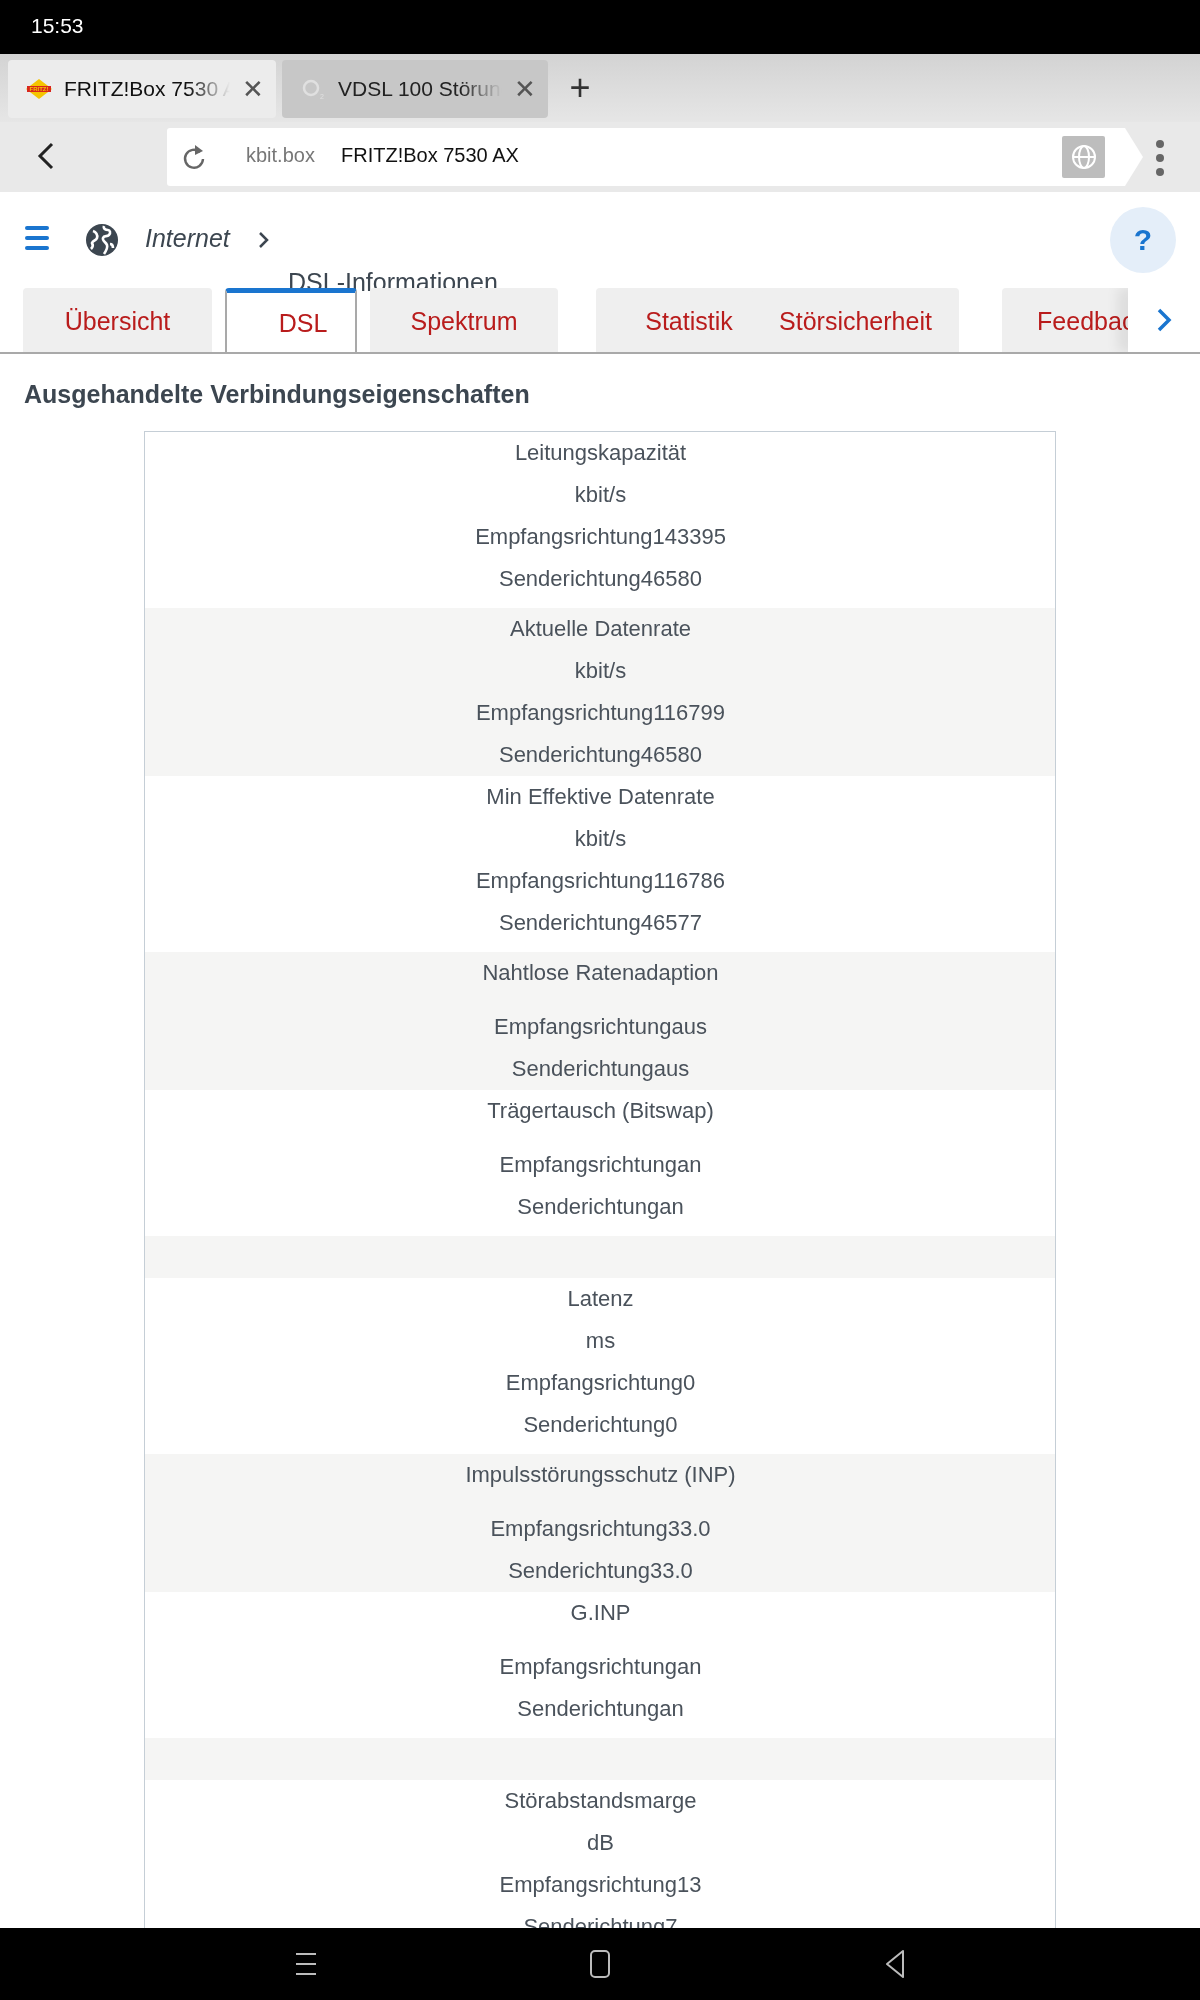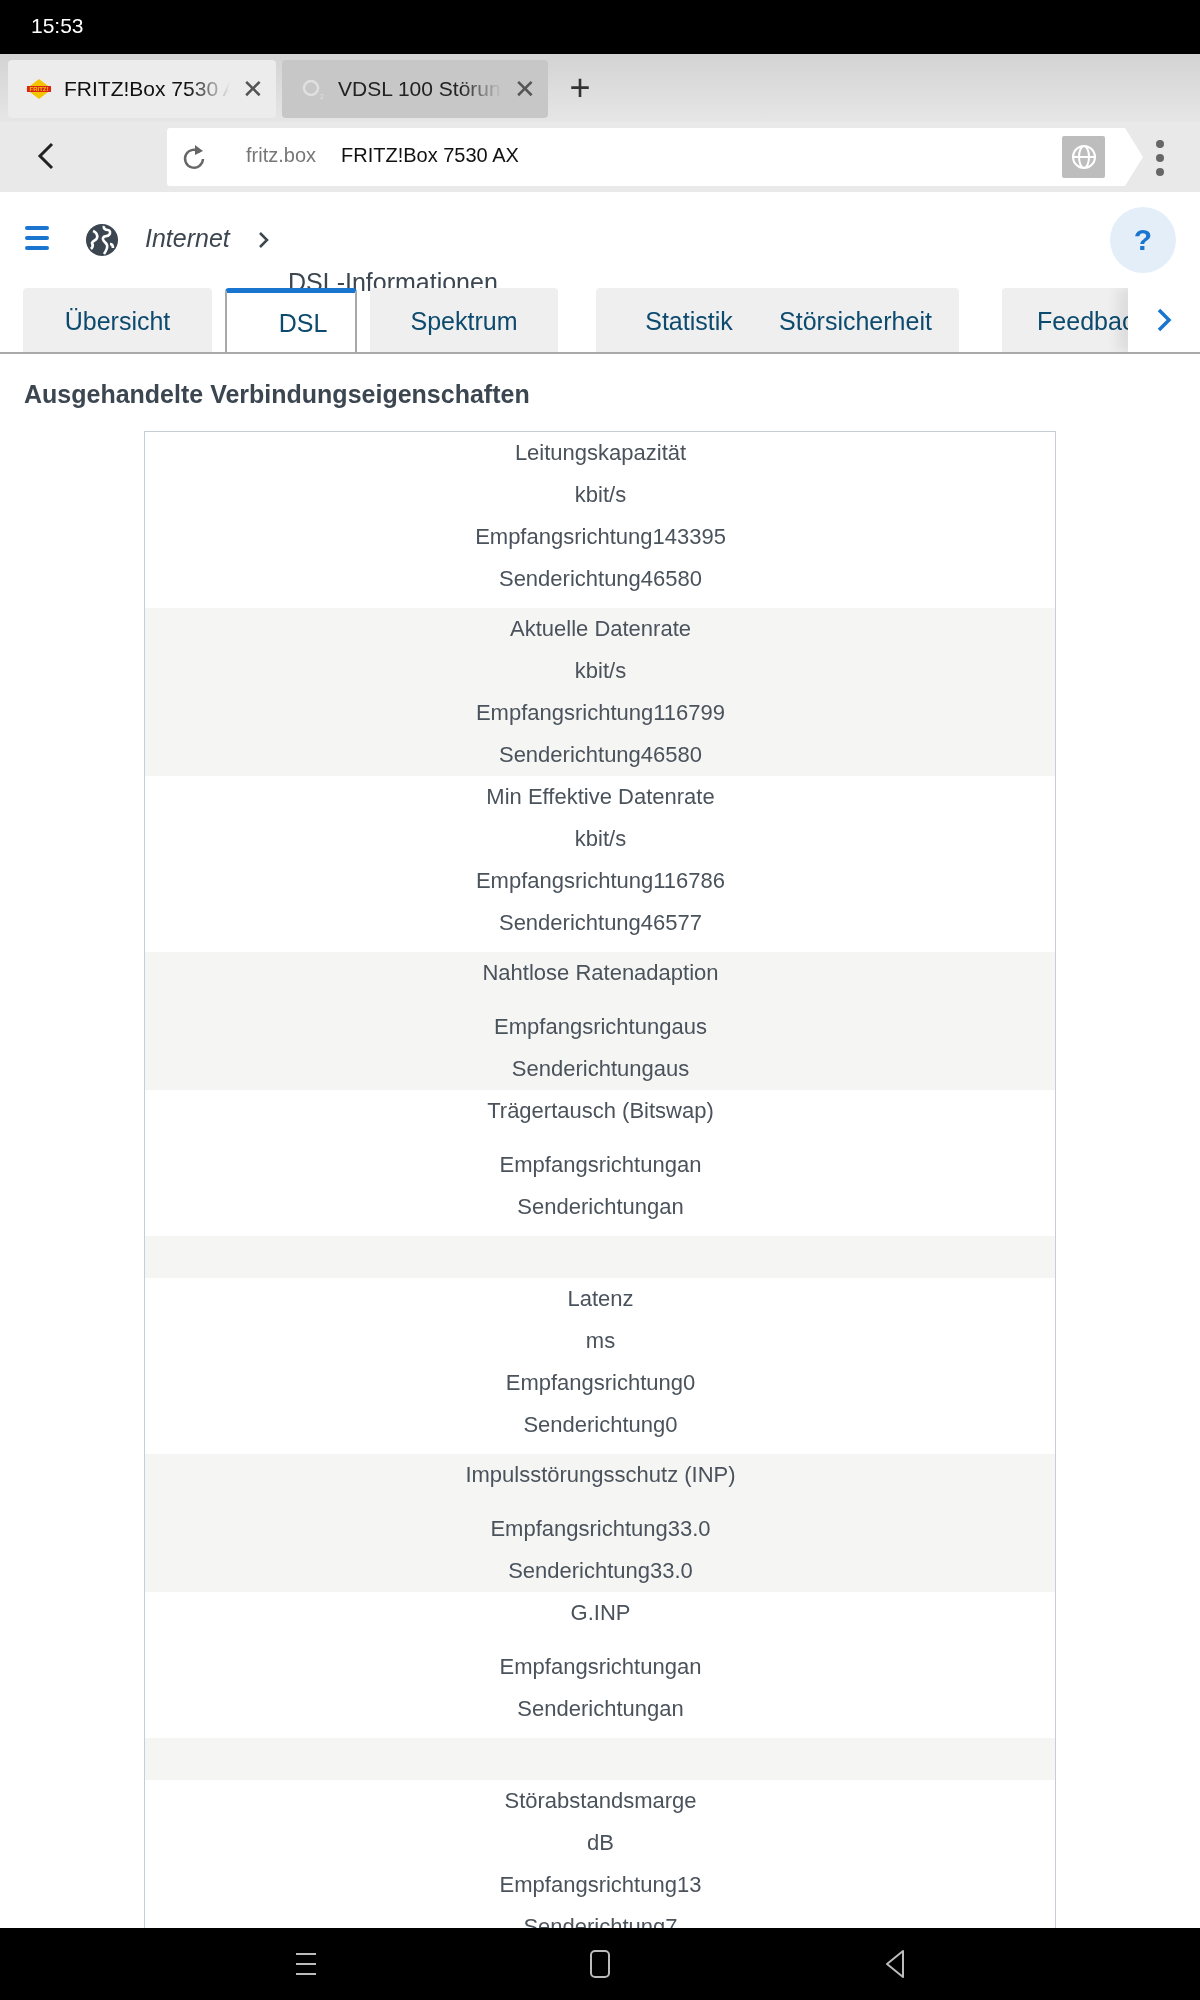--- a/index.html
+++ b/index.html
@@ -39,21 +39,21 @@
   .hamburger span { height: 4px; background: #1a75cf; border-radius: 2px; }
   .world { position: absolute; left: 84px; top: 222px; }
   .crumb { position: absolute; top: 224px; font-size: 25px; color: #3c4650; }
   .crumb1 { left: 145px; font-style: italic; }
   .crumb-sep { position: absolute; left: 256px; top: 226px; }
   .crumb2 { left: 288px; margin-top: 44px; }
   .help { position: absolute; left: 1110px; top: 207px; width: 66px; height: 66px; border-radius: 50%; background: #e4eef9; color: #1a75cf; font-size: 30px; font-weight: bold; text-align: center; line-height: 66px; }
 
   
   .ptabs { position: absolute; left: 0; top: 288px; width: 1200px; height: 66px; border-bottom: 2px solid #a9a9a9; overflow: hidden; }
-  .ptab { position: absolute; top: 0; height: 64px; background: #efefef; border-radius: 4px 4px 0 0; font-size: 25px; color: #0c4a6e; text-align: center; line-height: 66px; white-space: nowrap; }
+  .ptab { position: absolute; top: 0; height: 64px; background: #efefef; border-radius: 4px 4px 0 0; font-size: 25px; color: #b91c1c; text-align: center; line-height: 66px; white-space: nowrap; }
   .ptab.active { background: #fff; border: 2px solid #a9a9a9; border-bottom: none; border-top: 5px solid #1a75cf; height: 68px; line-height: 60px; z-index: 2; padding-left: 24px; }
   .ptab-next { position: absolute; right: 0; top: 0; width: 72px; height: 64px; background: #fff; box-shadow: -10px 0 12px rgba(0,0,0,0.08); display: flex; align-items: center; justify-content: center; z-index: 3; }
 
   .section-heading { position: absolute; left: 24px; top: 380px; font-size: 25px; font-weight: bold; color: #3c4650; }
 
   
   .dsl-table { position: absolute; left: 144px; top: 431px; width: 912px; border: 1.5px solid #c5ced6; border-bottom: none; }
   .grp { }
   .grp.shade { background: #f5f5f4; margin-top: 8px; }
   .row { height: 42px; display: flex; align-items: center; justify-content: center; padding: 0 12px 0 13px; font-size: 22px; color: #4a525b; }
@@ -126,21 +126,21 @@
         <path d="M22 8L10 20l12 12" fill="none" stroke="#222" stroke-width="3"></path>
       </svg>
   </div>
   <div class="urlbox">
     <span class="reload">
       <svg width="26" height="28" viewBox="0 0 26 28">
           <path d="M19 9a9 9 0 1 0 3 7" fill="none" stroke="#666" stroke-width="2.4"></path>
           <polygon points="14,2 22,8 14,12" fill="#666"></polygon>
         </svg>
     </span>
-    <span class="host">fritz.box</span>
+    <span class="host">kbit.box</span>
     <span class="pagetitle-url">FRITZ!Box 7530 AX</span>
     <span class="globe-btn">
       <svg width="26" height="26" viewBox="0 0 26 26">
           <circle cx="13" cy="13" r="11" fill="none" stroke="#fff" stroke-width="2"></circle>
           <ellipse cx="13" cy="13" rx="5" ry="11" fill="none" stroke="#fff" stroke-width="2"></ellipse>
           <path d="M2 13h22" stroke="#fff" stroke-width="2"></path>
         </svg>
     </span>
   </div>
   <div class="menu-dots">

